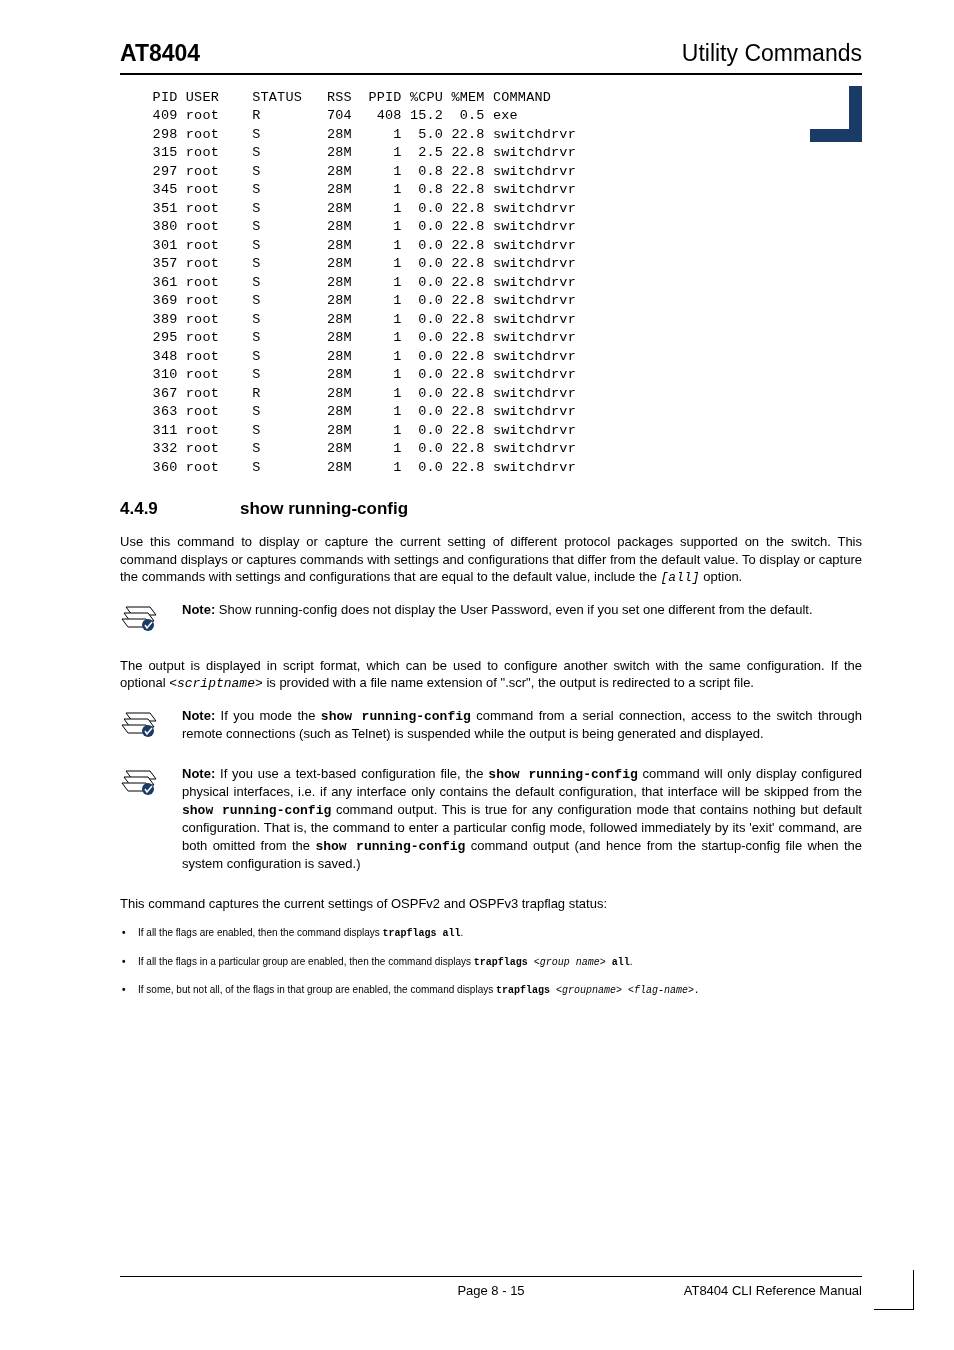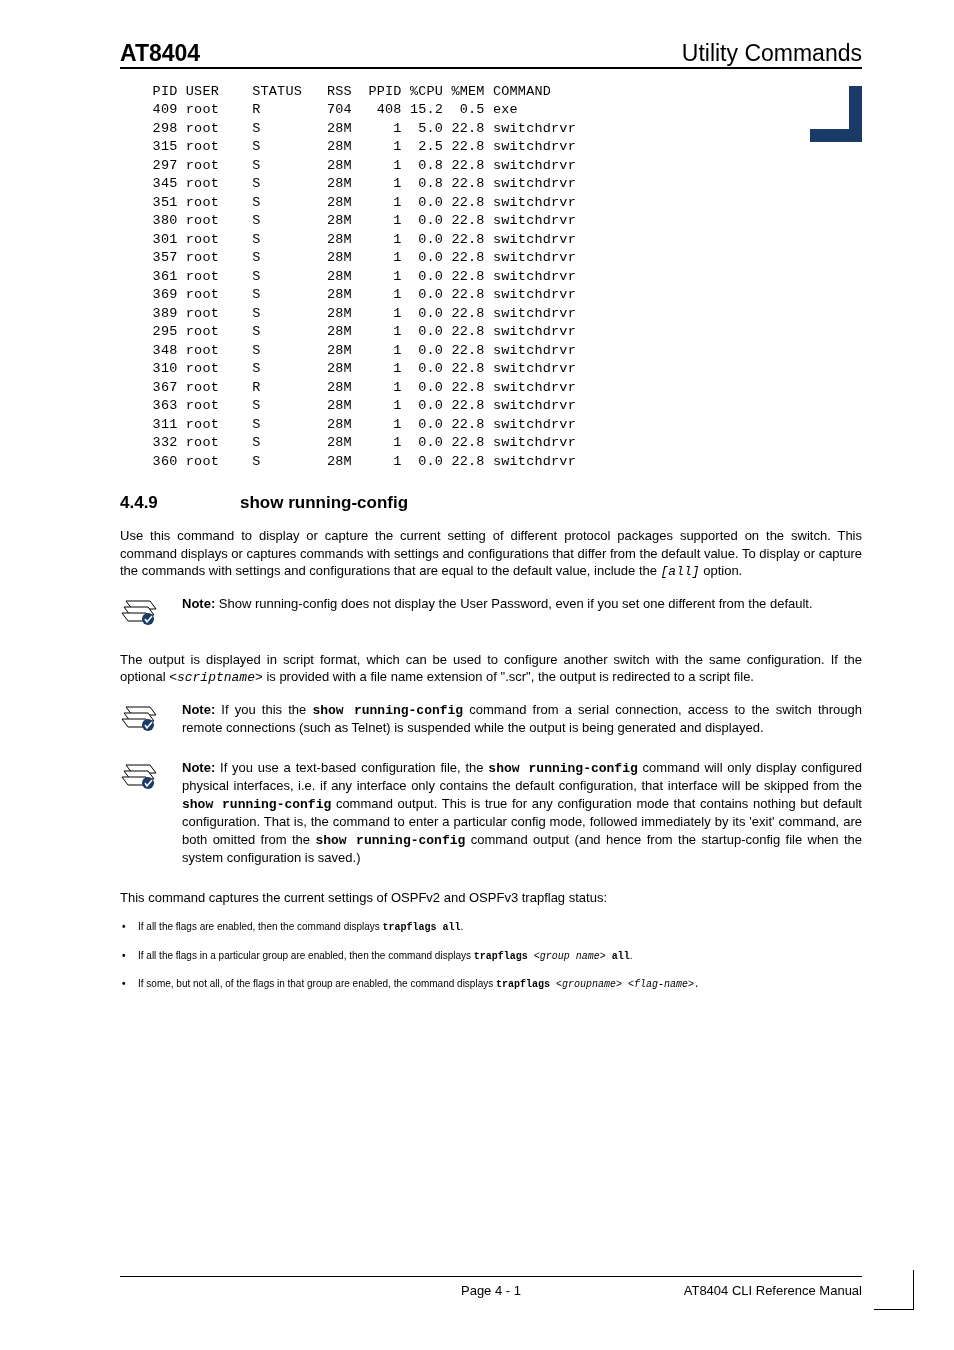--- a/index.html
+++ b/index.html
@@ -18,20 +18,21 @@
     width: 954px;
     height: 1350px;
     padding: 40px 92px 0 120px;
     box-sizing: border-box;
   }
   .header {
     display: flex;
     justify-content: space-between;
     align-items: baseline;
     border-bottom: 2px solid #000;
+    padding-bottom: 6px;
     margin-bottom: 8px;
   }
   .header-left {
     font-size: 23px;
     font-weight: bold;
   }
   .header-right {
     font-size: 23px;
     font-weight: normal;
   }
@@ -236,21 +237,21 @@
     <div class="note-icon">
       <svg width="42" height="32" viewBox="0 0 42 32">
         <polygon points="6,4 30,4 36,12 12,12" fill="#fff" stroke="#000" stroke-width="1"></polygon>
         <polygon points="4,10 28,10 34,18 10,18" fill="#fff" stroke="#000" stroke-width="1"></polygon>
         <polygon points="2,16 26,16 32,24 8,24" fill="#fff" stroke="#000" stroke-width="1"></polygon>
         <circle cx="28" cy="22" r="6" fill="#1a3b66"></circle>
         <path d="M25 22 l2 3 l5 -6" stroke="#fff" stroke-width="1.5" fill="none"></path>
       </svg>
     </div>
     <div class="note-text">
-      <b>Note:</b><span> If you this the </span><b class="mono">show running-config</b><span> command from a serial connection, access to the switch through remote connections (such as Telnet) is suspended while the output is being generated and displayed.</span>
+      <b>Note:</b><span> If you mode the </span><b class="mono">show running-config</b><span> command from a serial connection, access to the switch through remote connections (such as Telnet) is suspended while the output is being generated and displayed.</span>
     </div>
   </div>
 
   <div class="note-block">
     <div class="note-icon">
       <svg width="42" height="32" viewBox="0 0 42 32">
         <polygon points="6,4 30,4 36,12 12,12" fill="#fff" stroke="#000" stroke-width="1"></polygon>
         <polygon points="4,10 28,10 34,18 10,18" fill="#fff" stroke="#000" stroke-width="1"></polygon>
         <polygon points="2,16 26,16 32,24 8,24" fill="#fff" stroke="#000" stroke-width="1"></polygon>
         <circle cx="28" cy="22" r="6" fill="#1a3b66"></circle>
@@ -271,21 +272,21 @@
     <li>
       <span>If all the flags in a particular group are enabled, then the command displays </span><b class="mono">trapflags </b><span class="italic-mono">&lt;group name&gt;</span><b class="mono"> all</b><span>.</span>
     </li>
     <li>
       <span>If some, but not all, of the flags in that group are enabled, the command displays </span><b class="mono">trapflags </b><span class="italic-mono">&lt;groupname&gt; &lt;flag-name&gt;.</span><span></span>
     </li>
   </ul>
 
   <div class="footer">
     <div class="footer-left"></div>
-    <div class="footer-center">Page 4 - 1</div>
+    <div class="footer-center">Page 8 - 15</div>
     <div class="footer-right">AT8404 CLI Reference Manual</div>
   </div>
 
   <div class="crop-mark">
     <div class="cv"></div>
       <div class="ch"></div>
   </div>
 
 </div>
 

